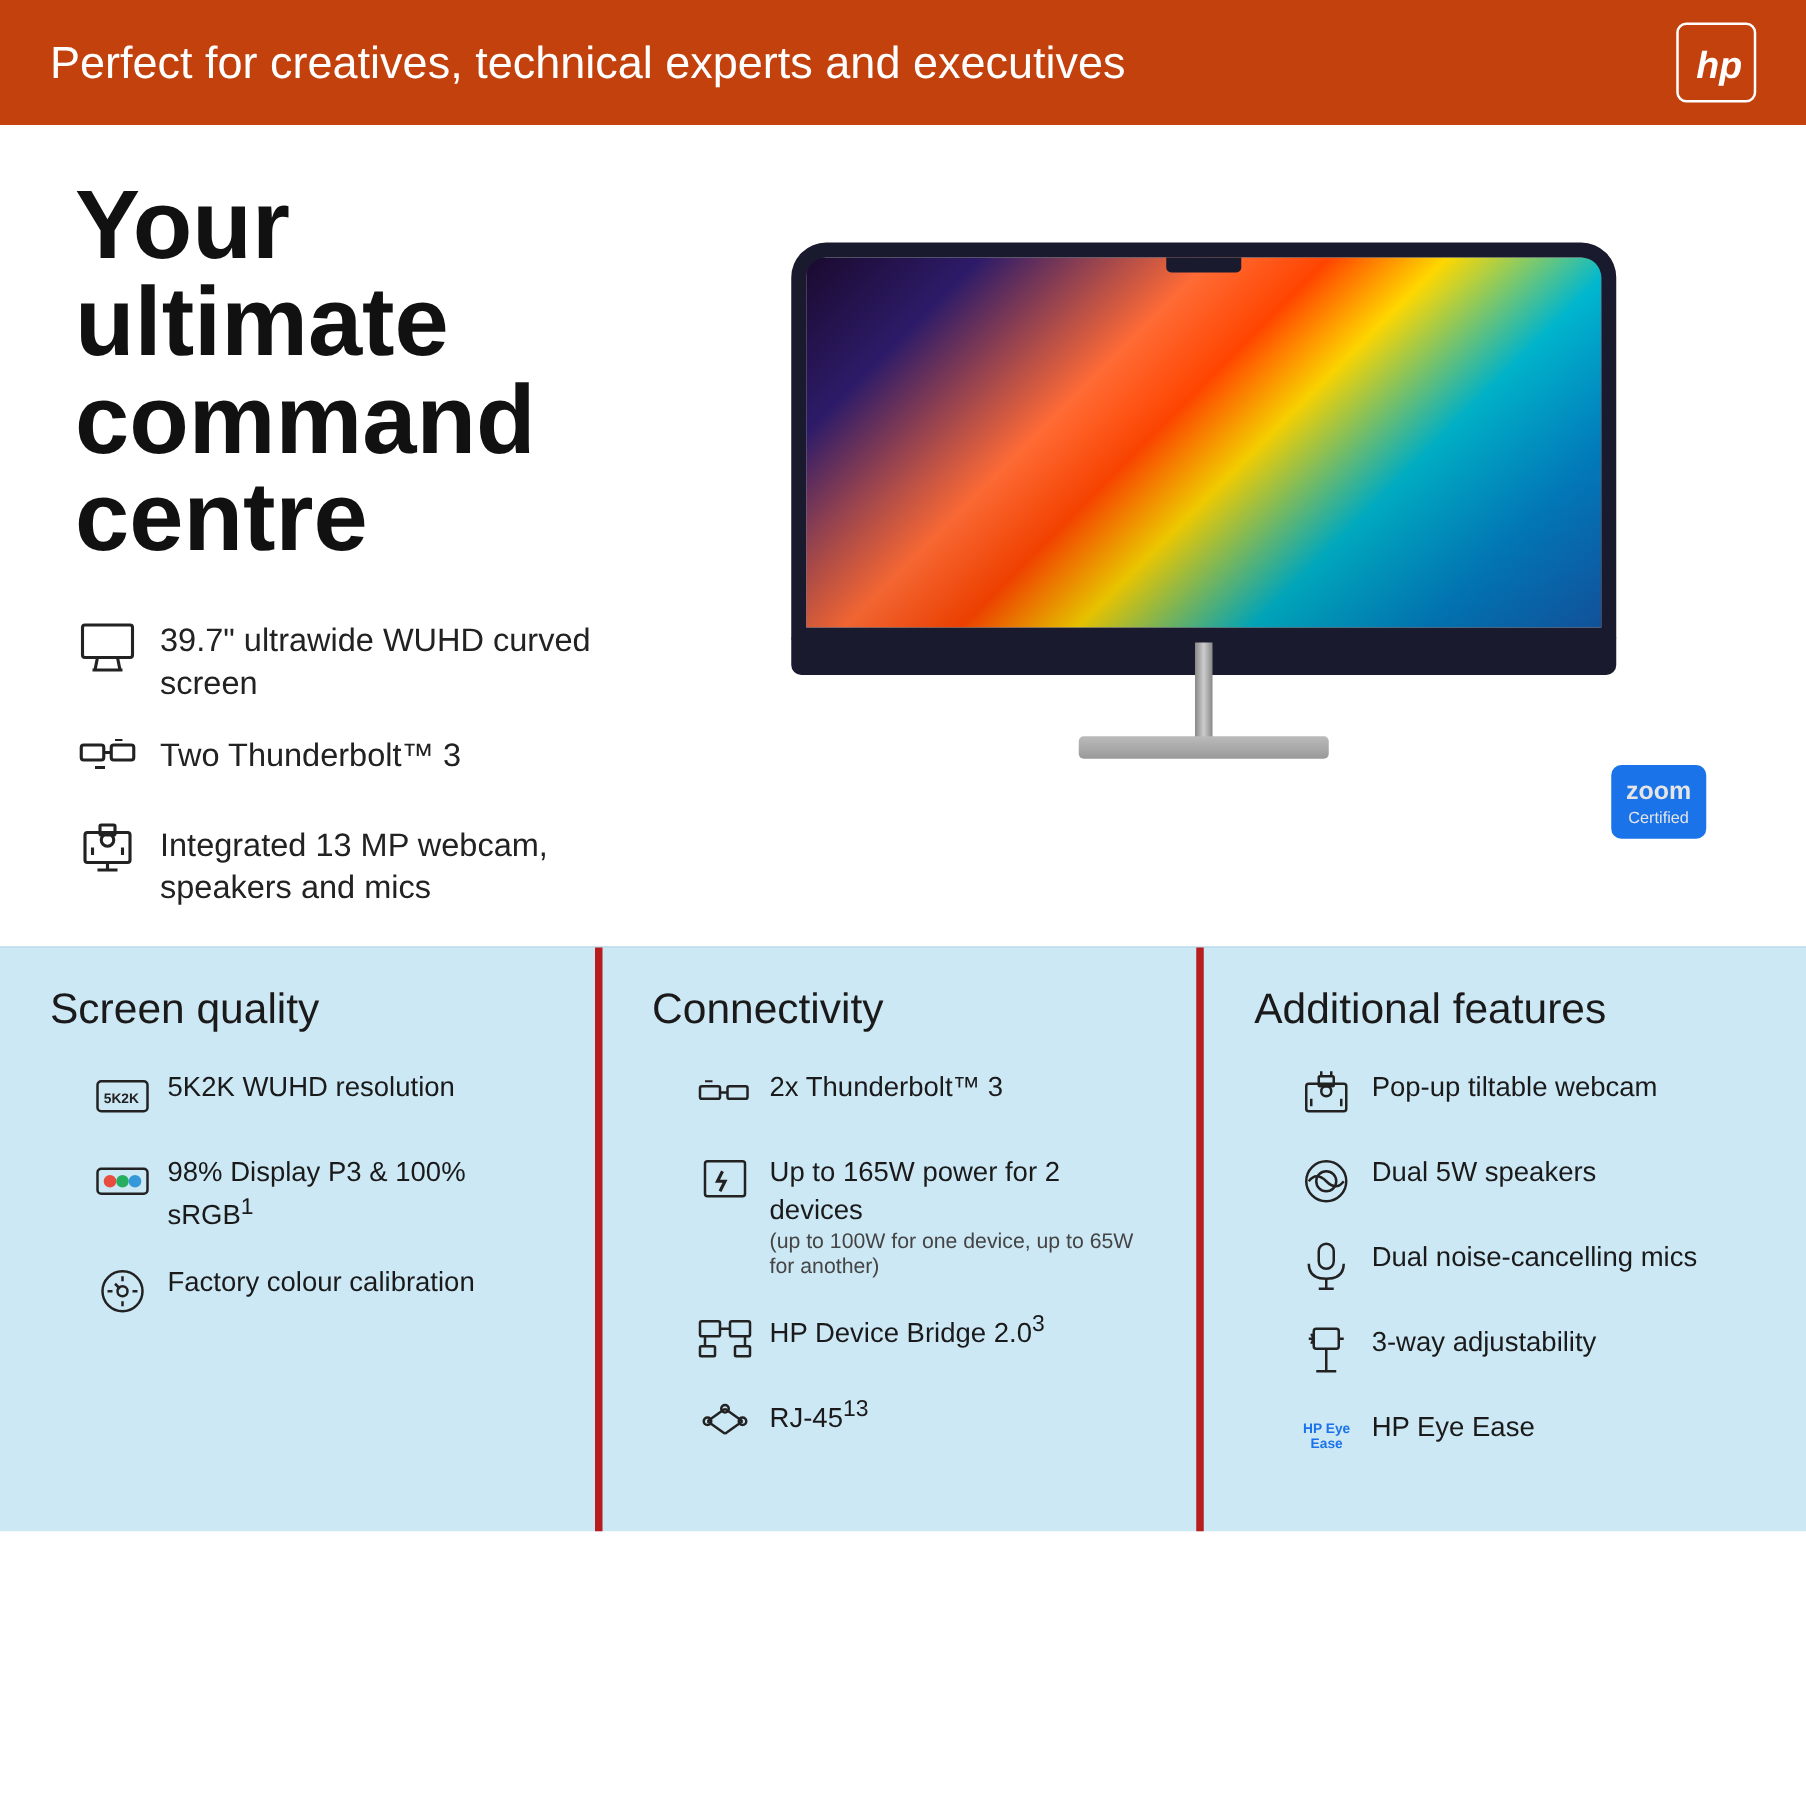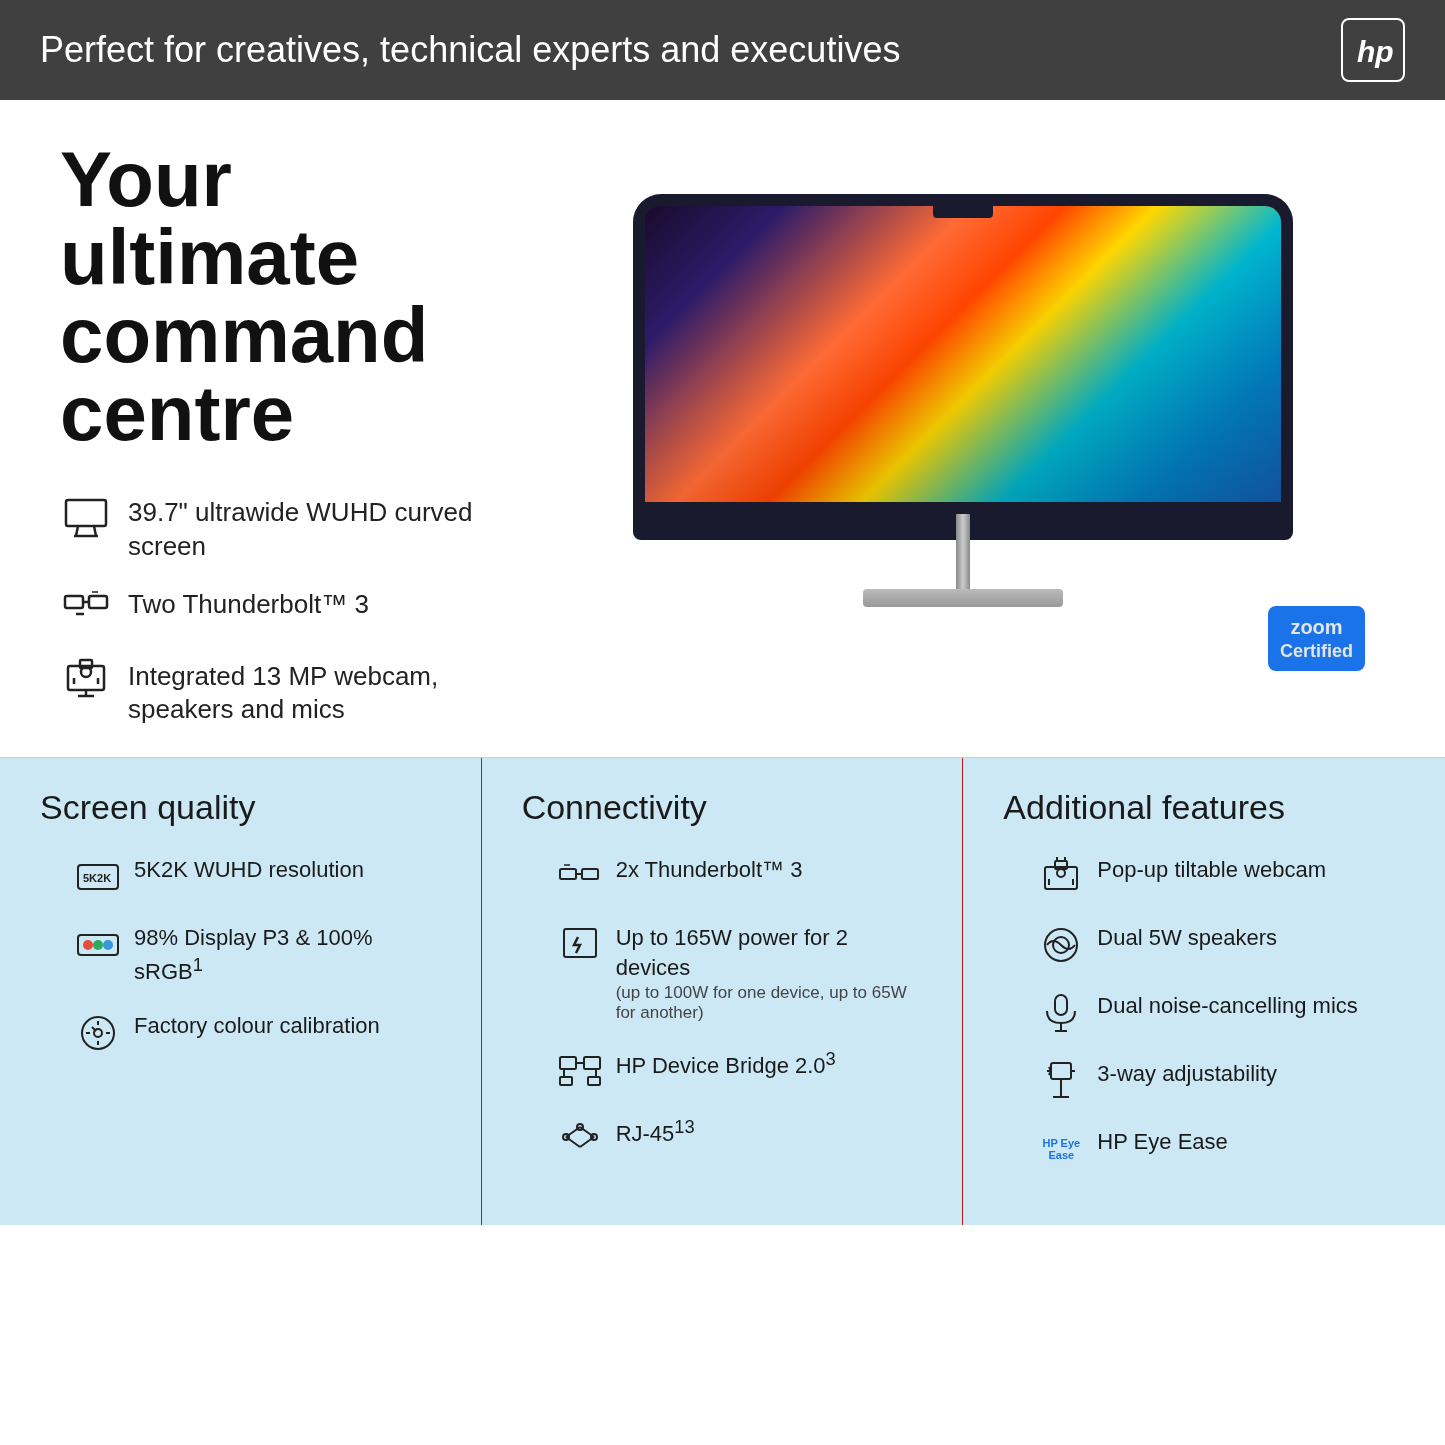--- a/index.html
+++ b/index.html
@@ -6,21 +6,21 @@
     body {
       width: 1445px;
       min-height: 1445px;
       font-family: 'Arial', sans-serif;
       background: #fff;
       overflow-x: hidden;
     }
 
     
     .top-banner {
-      background: #404040;
+      background: #c2410c;
       display: flex;
       align-items: center;
       justify-content: space-between;
       padding: 18px 40px;
     }
     .top-banner-text {
       color: #fff;
       font-size: 36px;
       font-weight: 400;
     }
@@ -177,21 +177,21 @@
     
     .specs-section {
       background: #cde8f5;
       display: grid;
       grid-template-columns: 1fr 1fr 1fr;
       gap: 0;
       border-top: 1px solid #b0d4e8;
     }
     .specs-col {
       padding: 30px 40px;
-      border-right: 1px solid #b91c1c;
+      border-right: 6px solid #b91c1c;
     }
     .specs-col:last-child {
       border-right: none;
     }
     .specs-col-header {
       font-size: 34px;
       font-weight: 400;
       color: #1a1a1a;
       margin-bottom: 28px;
       padding-bottom: 0;
@@ -283,21 +283,21 @@
     <div class="monitor-img-placeholder">
       <div class="monitor-screen">
         <div class="monitor-webcam-bump"></div>
       </div>
       <div class="monitor-bezelbottom"></div>
       <div class="monitor-stand-neck"></div>
       <div class="monitor-base"></div>
     </div>
     <div class="zoom-badge">
       <div style="font-size:20px;font-weight:900;">zoom</div>
-      <div style="font-size:18px;font-weight:700;">Certified</div>
+      <div style="font-size:13px;font-weight:400;">Certified</div>
     </div>
   </div>
 </div>
 
 <div class="specs-section">
 
   <div class="specs-col">
     <h2 class="specs-col-header">Screen quality</h2>
 
 

